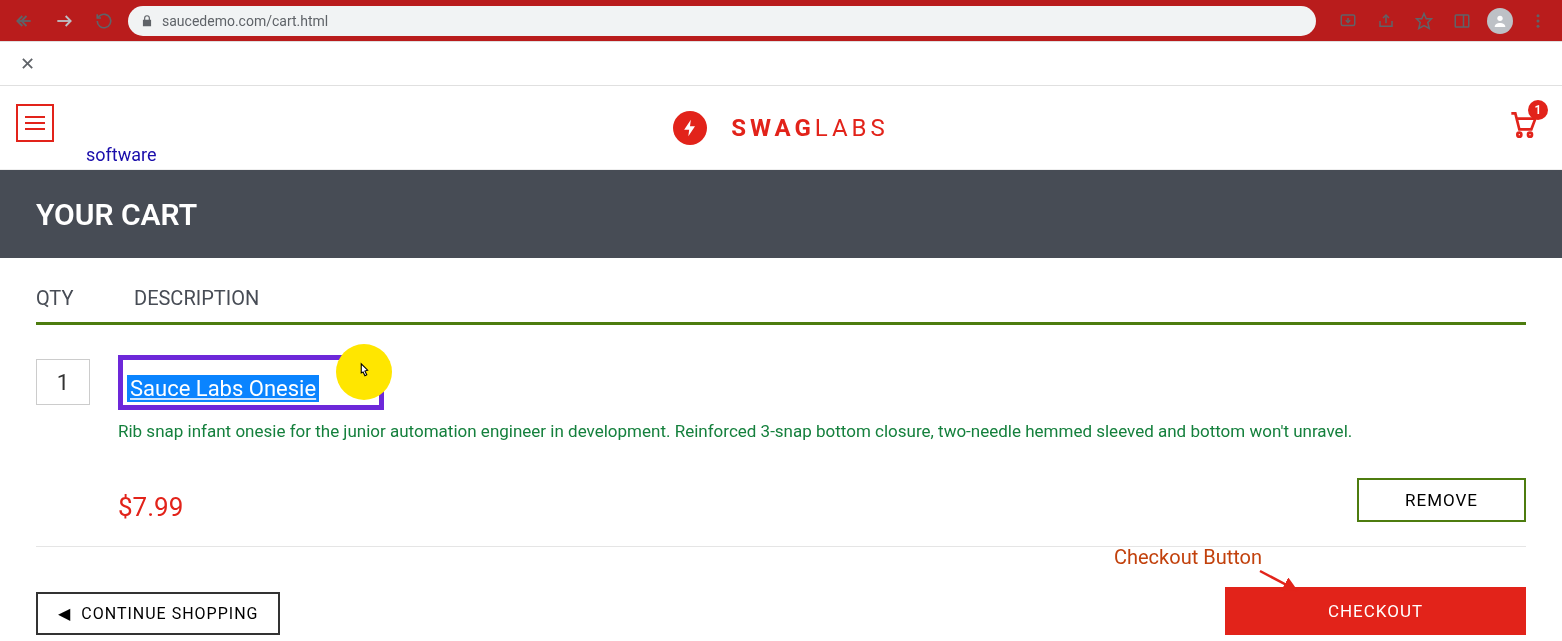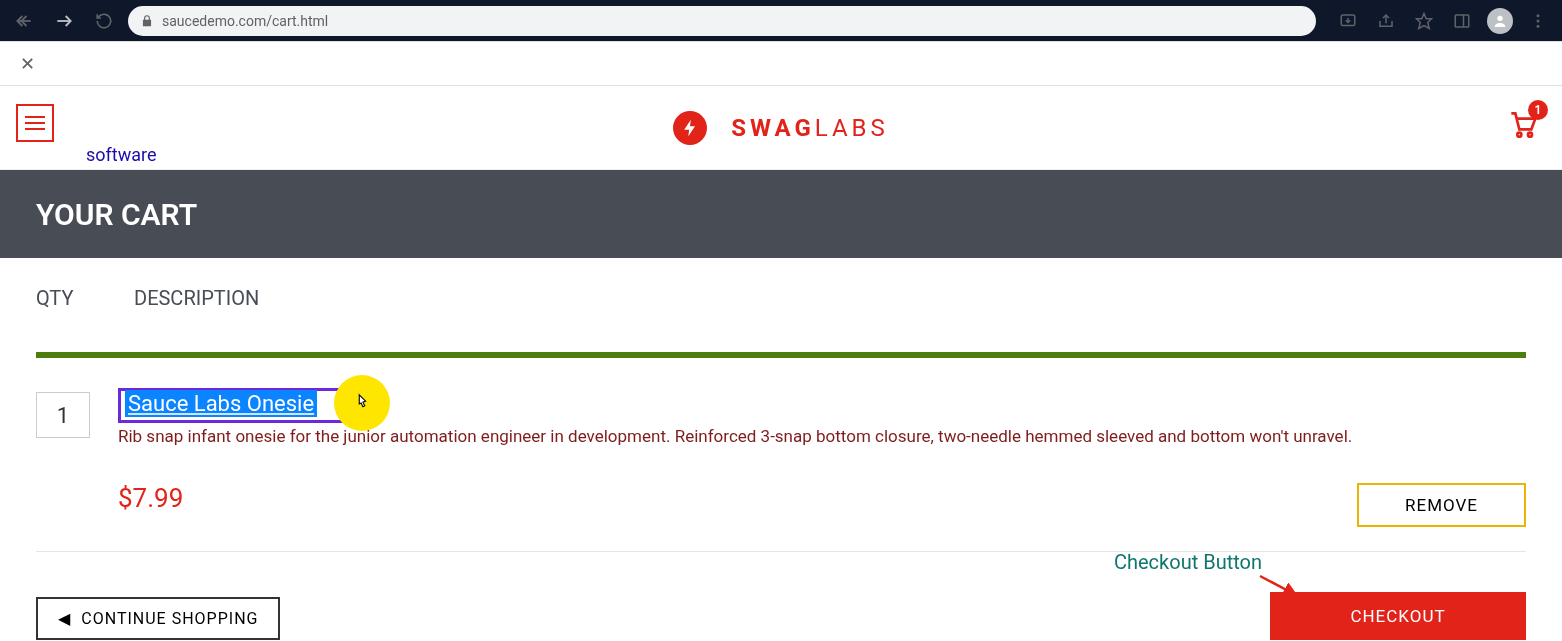--- a/index.html
+++ b/index.html
@@ -16,21 +16,21 @@
     }
 
     
     .browser-toolbar {
       height: 42px;
       display: flex;
       align-items: center;
       padding: 0 8px;
       gap: 8px;
       border-bottom: 1px solid #e0e0e0;
-      background: #0f172a;
+      background: #b91c1c;
     }
     .nav-btn {
       width: 32px;
       height: 32px;
       display: flex;
       align-items: center;
       justify-content: center;
       border-radius: 50%;
       color: #5f6368;
       cursor: pointer;
@@ -183,22 +183,22 @@
 
     
     .cart-body {
       padding: 28px 36px 0 36px;
     }
     .col-headers {
       display: flex;
       gap: 48px;
       font-size: 20px;
       color: #474c55;
-      padding-bottom: 42px;
-      border-bottom: 6px solid #4d7c0f;
+      padding-bottom: 12px;
+      border-bottom: 3px solid #4d7c0f;
     }
     .qty-hdr { width: 50px; }
 
     .cart-item {
       display: flex;
       gap: 28px;
       padding: 30px 0 24px 0;
       border-bottom: 1px solid #e5e5e5;
       position: relative;
     }
@@ -210,22 +210,22 @@
       align-items: center;
       justify-content: center;
       font-size: 22px;
       color: #333;
       margin-top: 4px;
     }
     .item-details { flex: 1; position: relative; }
     .item-name-wrap {
       display: inline-block;
       position: relative;
-      border: 3px solid #6d28d9;
-      padding: 0 60px 4px 4px;
+      border: 5px solid #6d28d9;
+      padding: 16px 60px 4px 4px;
     }
     .item-name {
       background: #0a84ff;
       color: #fff;
       font-size: 22px;
       padding: 1px 3px;
       text-decoration: underline;
       text-decoration-color: rgba(255,255,255,0.8);
     }
     .cursor-highlight {
@@ -237,37 +237,37 @@
       border-radius: 50%;
       background: #ffe600;
       display: flex;
       align-items: center;
       justify-content: center;
       font-size: 18px;
       color: #000;
       z-index: 2;
     }
     .item-desc {
-      margin-top: 2px;
-      color: #7f1d1d;
+      margin-top: 10px;
+      color: #15803d;
       font-size: 17px;
       line-height: 1.4;
     }
     .price-row {
       display: flex;
-      align-items: flex-start;
+      align-items: flex-end;
       justify-content: space-between;
       margin-top: 34px;
     }
     .item-price {
       color: #e2231a;
       font-size: 26px;
     }
     .remove-btn {
-      border: 2px solid #eab308;
+      border: 2px solid #4d7c0f;
       background: #fff;
       padding: 10px 46px;
       font-size: 17px;
       letter-spacing: 1px;
       font-family: inherit;
       cursor: pointer;
     }
 
     
     .actions-row {
@@ -287,31 +287,31 @@
       display: flex;
       align-items: center;
       gap: 10px;
       cursor: pointer;
     }
     .checkout-btn {
       background: #e2231a;
       color: #fff;
       border: none;
       padding: 14px 0;
-      width: 256px;
+      width: 301px;
       font-size: 17px;
       letter-spacing: 1px;
       font-family: inherit;
       cursor: pointer;
     }
     .annotation {
       position: absolute;
       right: 300px;
       top: -2px;
-      color: #0f766e;
+      color: #c2410c;
       font-size: 20px;
     }
     .arrow-svg {
       position: absolute;
       right: 258px;
       top: 20px;
     }
   </style>
 </head>
 <body>

